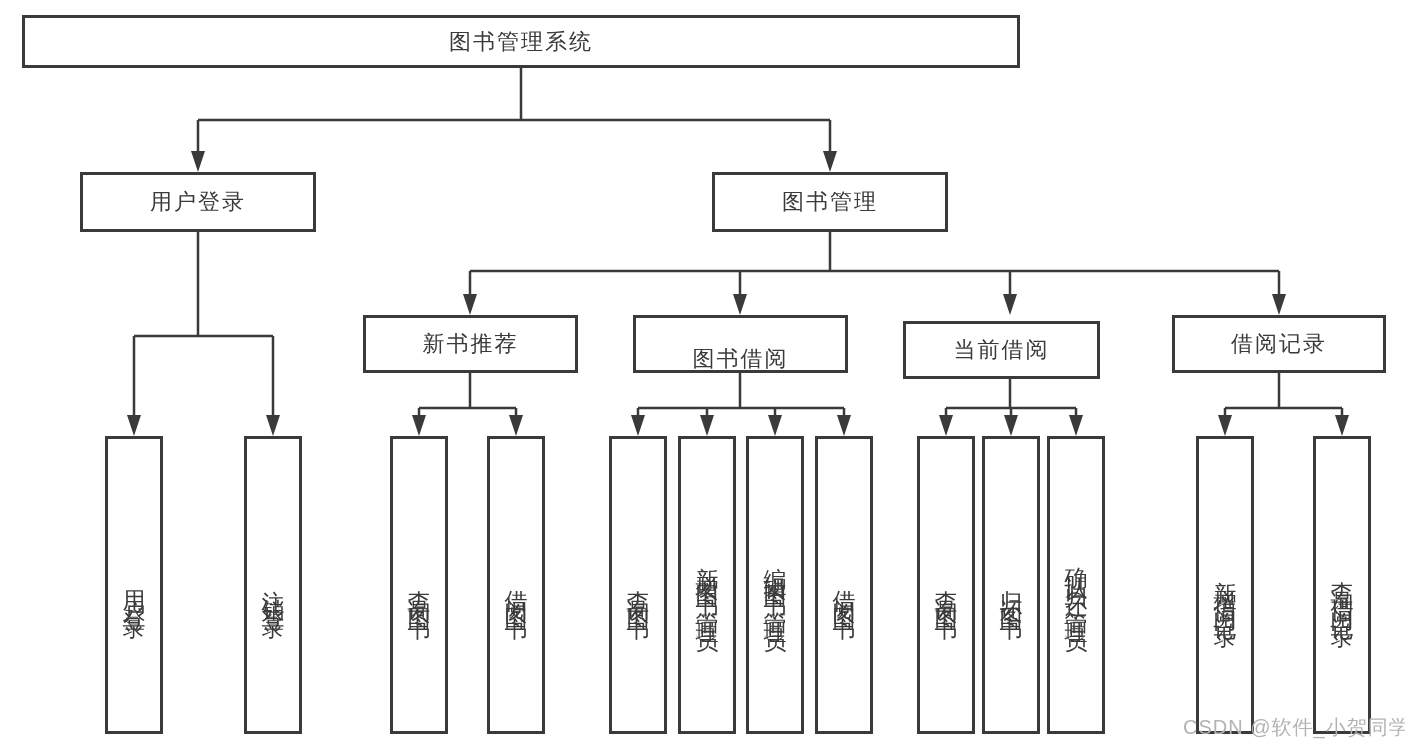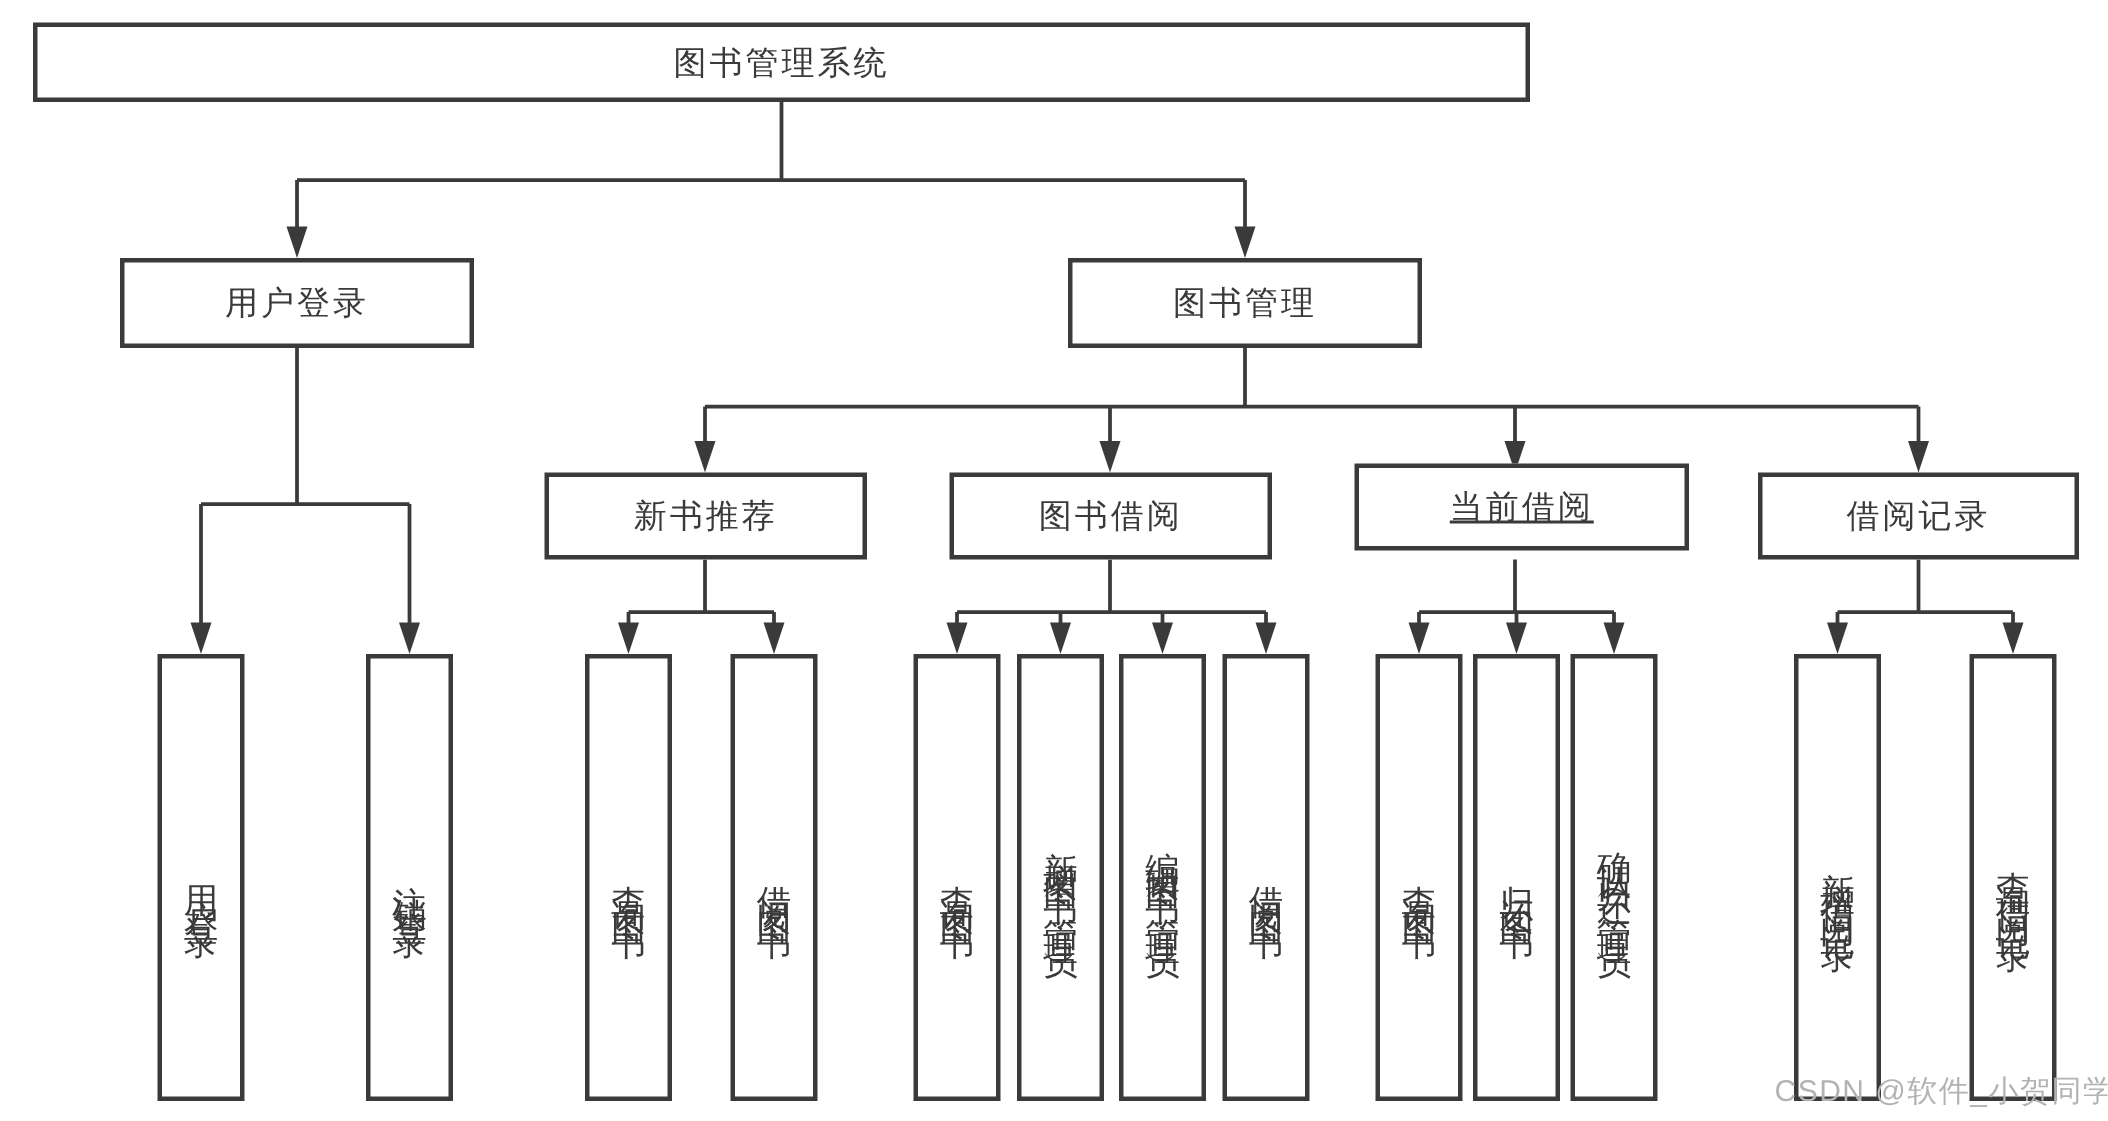--- a/index.html
+++ b/index.html
@@ -122,24 +122,24 @@
   <div class="box" style="left:80px; top:172px; width:236px; height:60px;">
     <span>用户登录</span>
   </div>
   <div class="box" style="left:363px; top:315px; width:215px; height:58px;">
     <span>新书推荐</span>
   </div>
 
   <div class="box" style="left:712px; top:172px; width:236px; height:60px;">
     <span>图书管理</span>
   </div>
-  <div class="box" style="left:633px; top:315px; width:215px; height:58px;">
+  <div class="box" style="left:633px; top:315px; width:215px; height:58px;align-items:flex-end;">
     <span>图书借阅</span>
   </div>
-  <div class="box" style="left:903px; top:309px; width:223px; height:58px;text-decoration:underline;">
+  <div class="box" style="left:903px; top:321px; width:197px; height:58px;">
     <span>当前借阅</span>
   </div>
   <div class="box" style="left:1172px; top:315px; width:214px; height:58px;">
     <span>借阅记录</span>
   </div>
 
   <div class="vbox" style="left:105px; top:436px;">
     <span class="vtext">用户登录</span>
   </div>
   <div class="vbox" style="left:244px; top:436px;">

